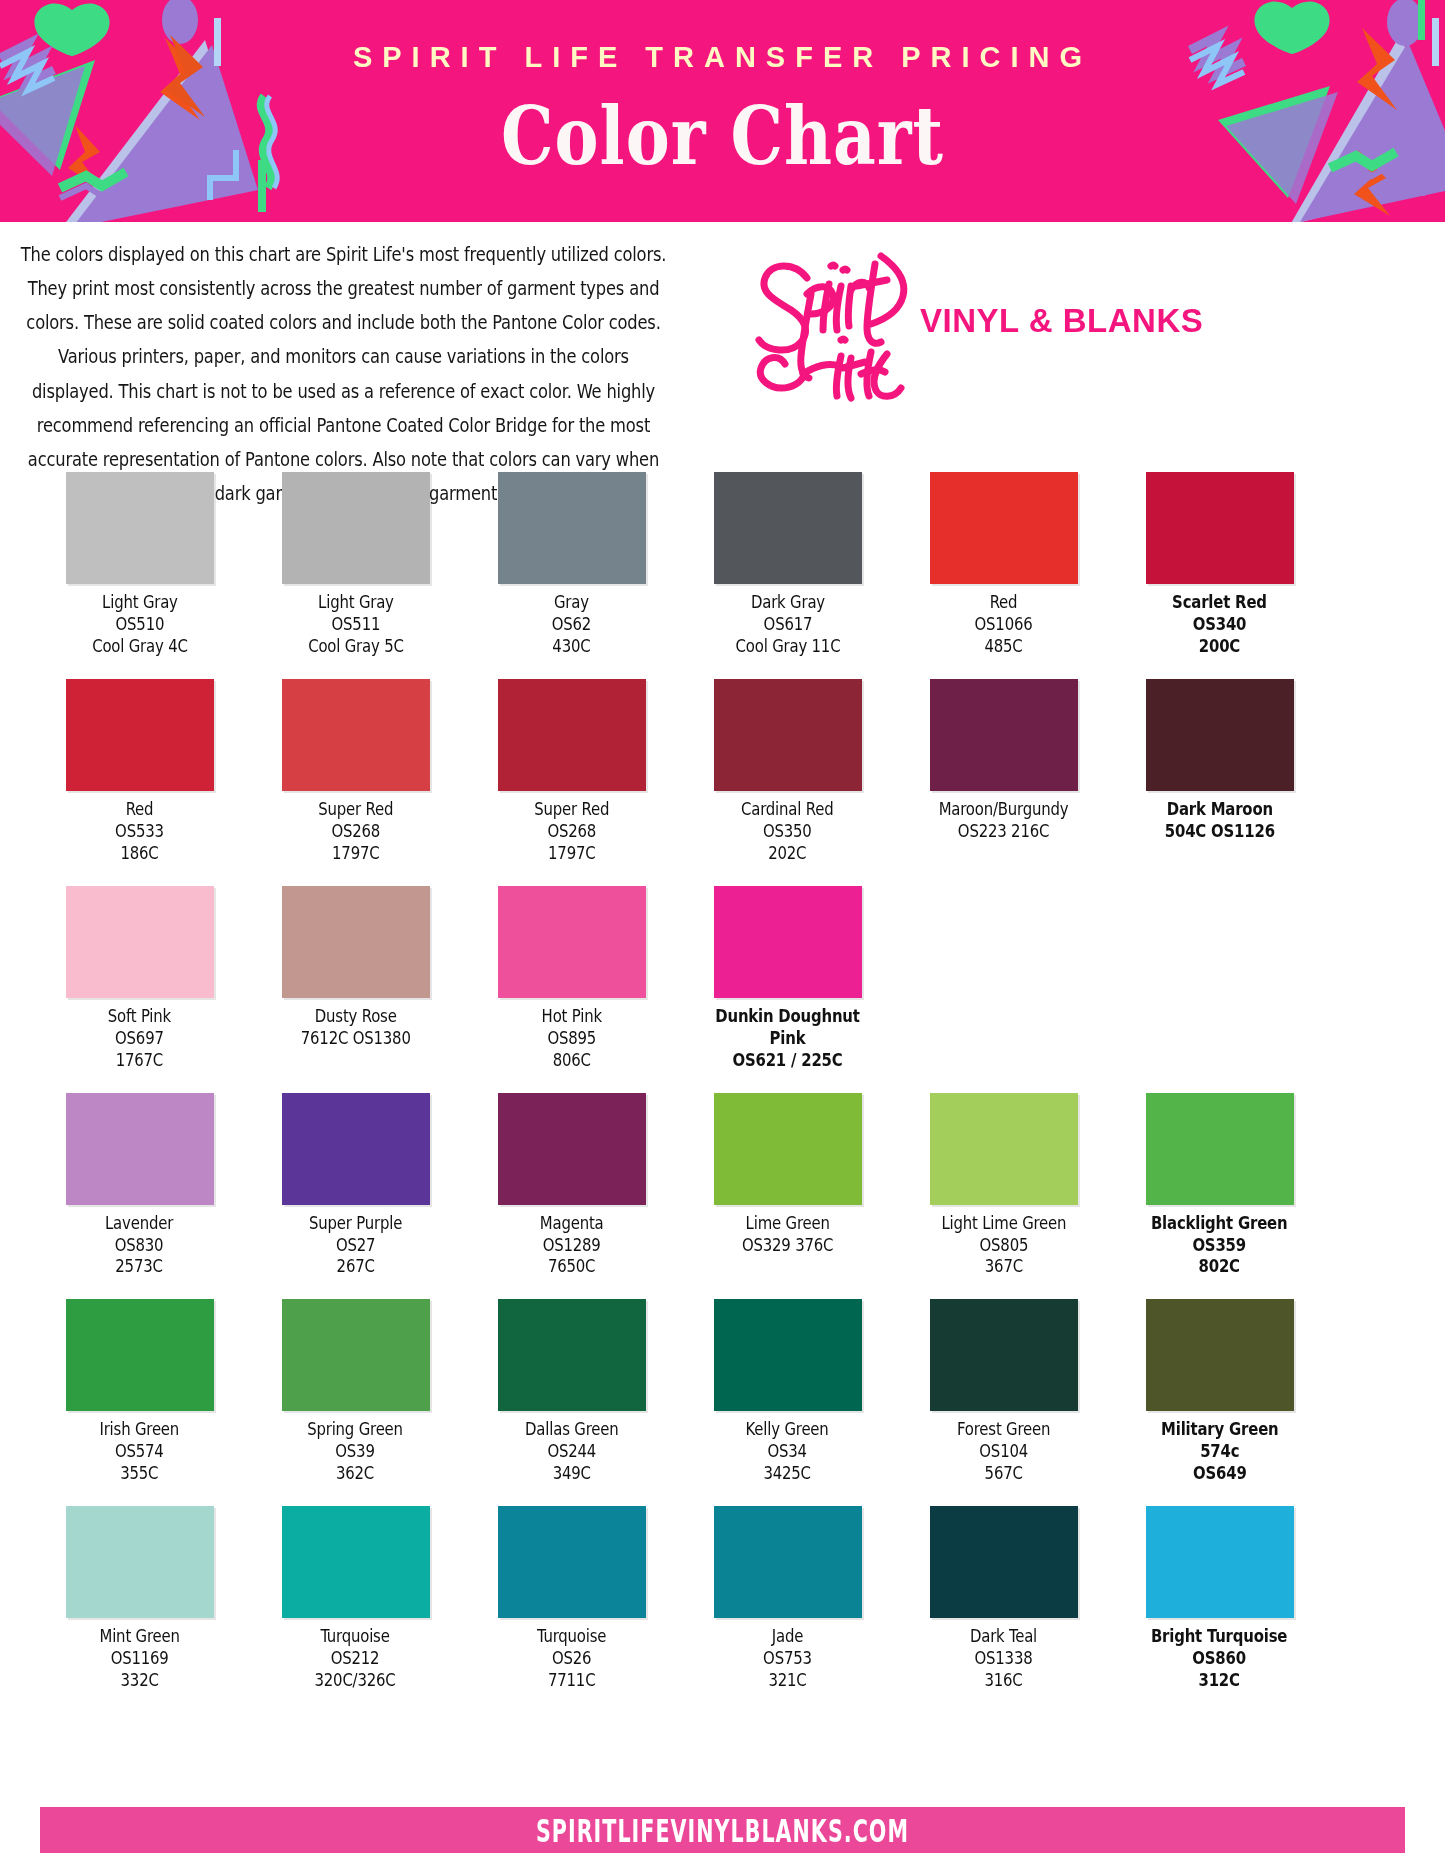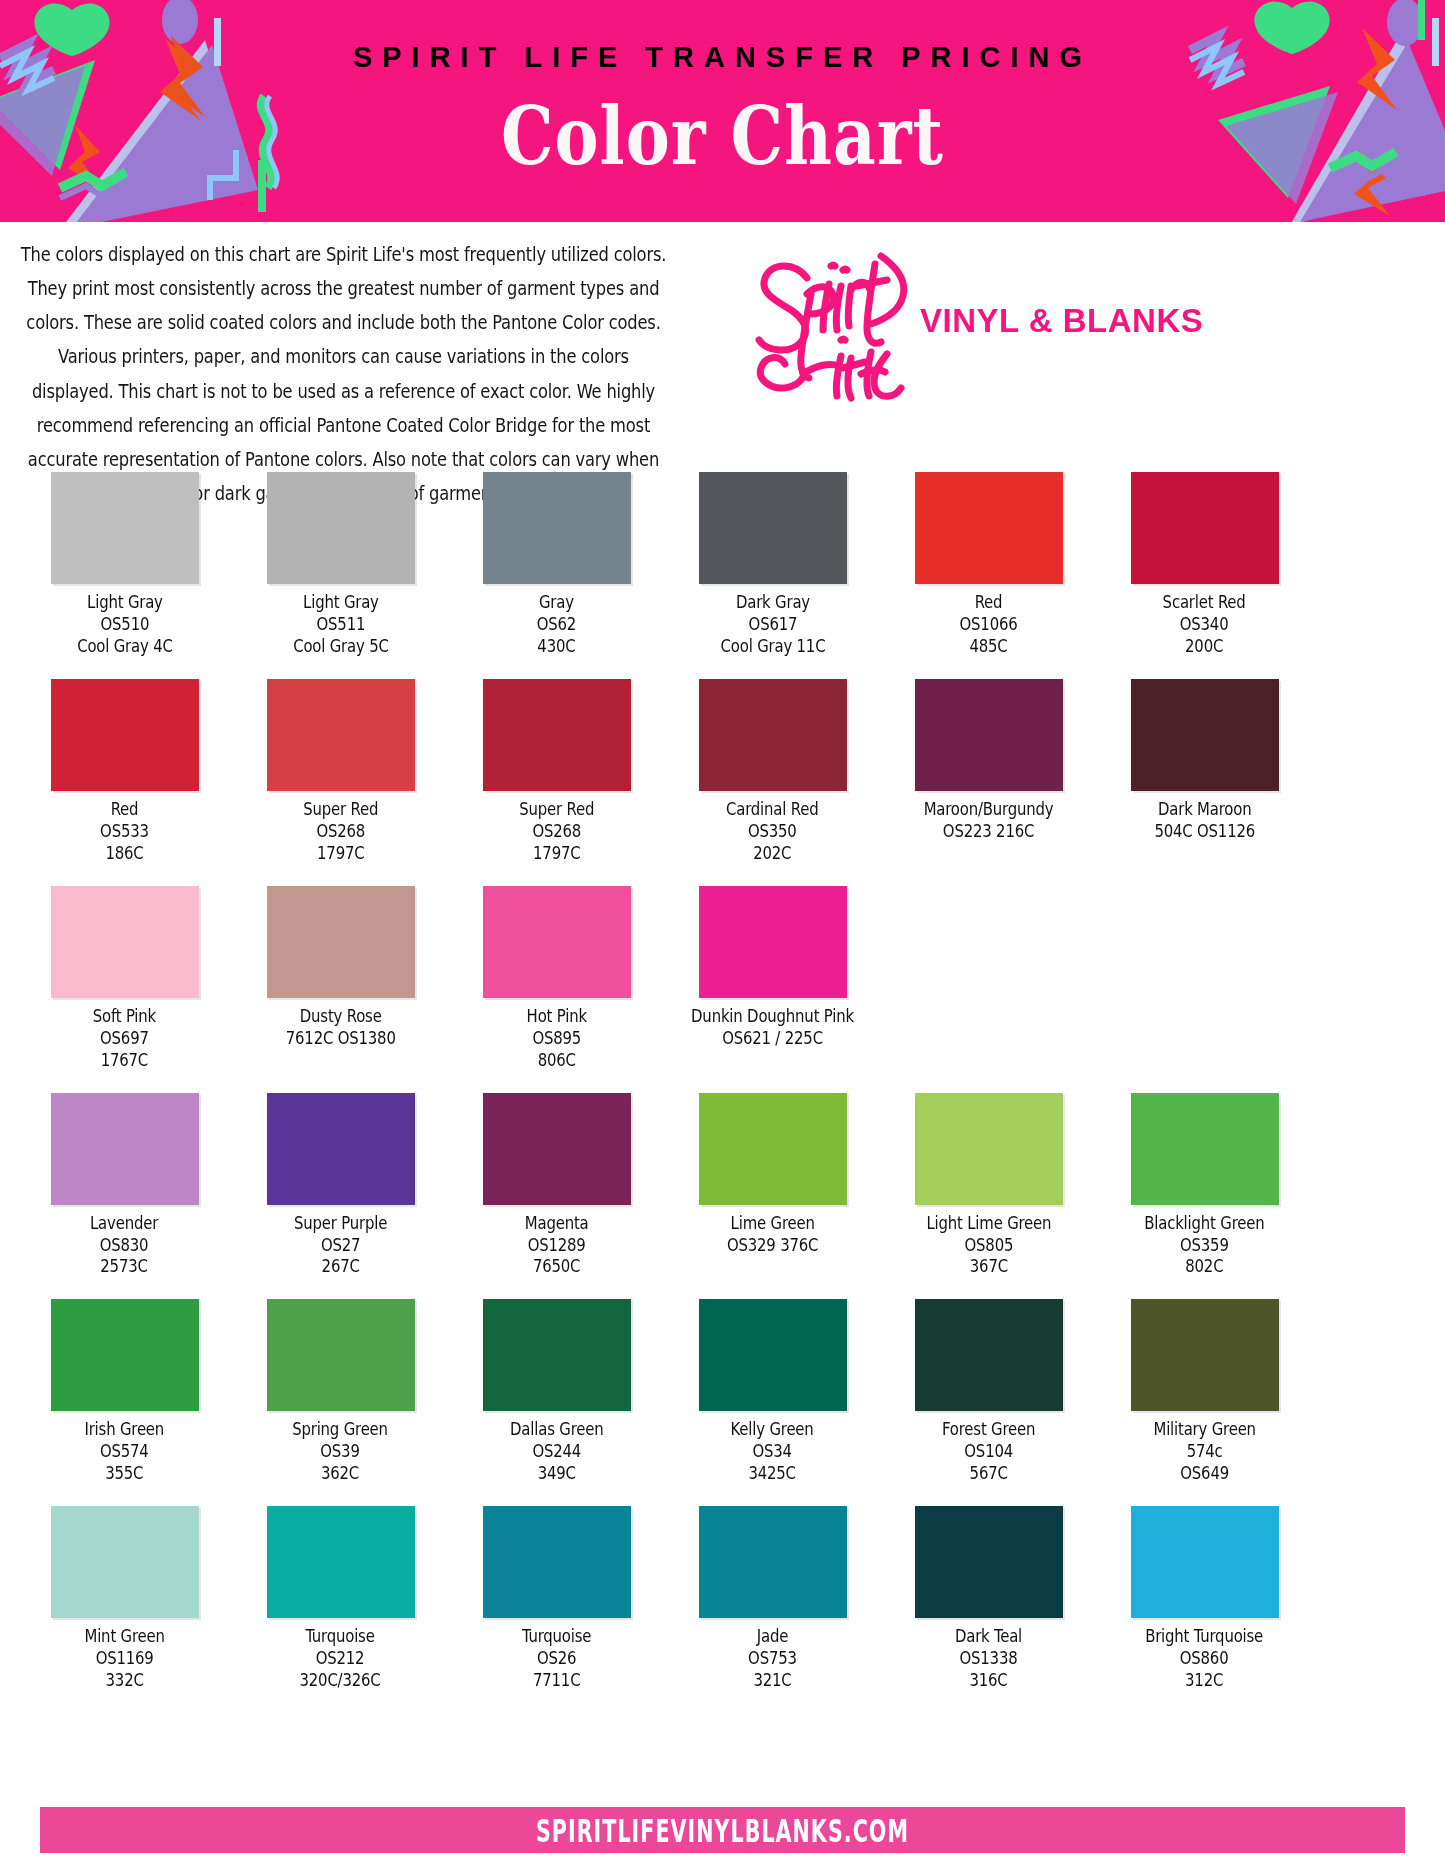--- a/index.html
+++ b/index.html
@@ -26,21 +26,21 @@
     overflow: hidden;
   }
   .header-deco { position: absolute; top: 0; left: 0; width: 100%; height: 222px; pointer-events: none; }
   .header-text {
     position: relative;
     z-index: 5;
     text-align: center;
     padding-top: 42px;
   }
   .kicker {
-    color: #000000;
+    color: #fef9c3;
     font-family: "Liberation Sans", sans-serif;
     font-size: 29px;
     font-weight: 700;
     letter-spacing: 10px;
     text-transform: uppercase;
     line-height: 1.1;
   }
   .big-title {
     color: #fdf6f6;
     font-family: "DejaVu Serif", "Liberation Serif", serif;
@@ -95,35 +95,35 @@
     font-weight: 700;
     font-size: 33px;
     letter-spacing: 0.5px;
     white-space: nowrap;
   }
 
   
   .grid {
     position: relative;
     width: 1445px;
-    padding: 18px 62px 0 28px;
+    padding: 18px 62px 0 43px;
   }
   .row {
     display: flex;
     justify-content: flex-start;
     align-items: flex-start;
   }
   .cell {
     width: 193px;
     margin-right: 23px;
     display: flex;
     flex-direction: column;
     align-items: center;
   }
-  .cell:last-child { margin-right: 0; }
+  .cell:last-child { margin-right: 0; font-weight: bold; }
 
   .swatch {
     width: 148px;
     height: 112px;
     position: relative;
     box-shadow: 2px 2px 0 rgba(0,0,0,0.10);
   }
 
   .label {
     margin-top: 7px;

